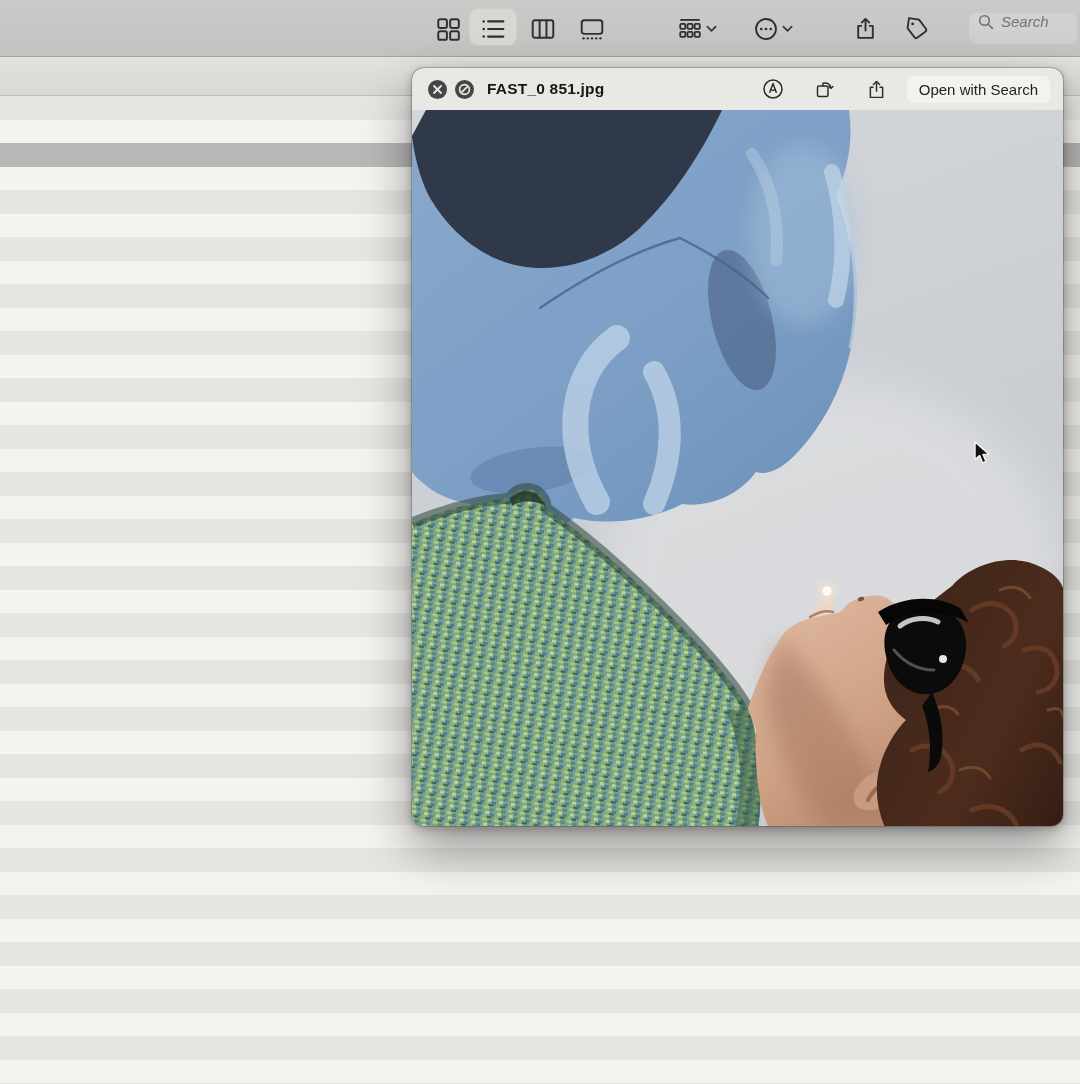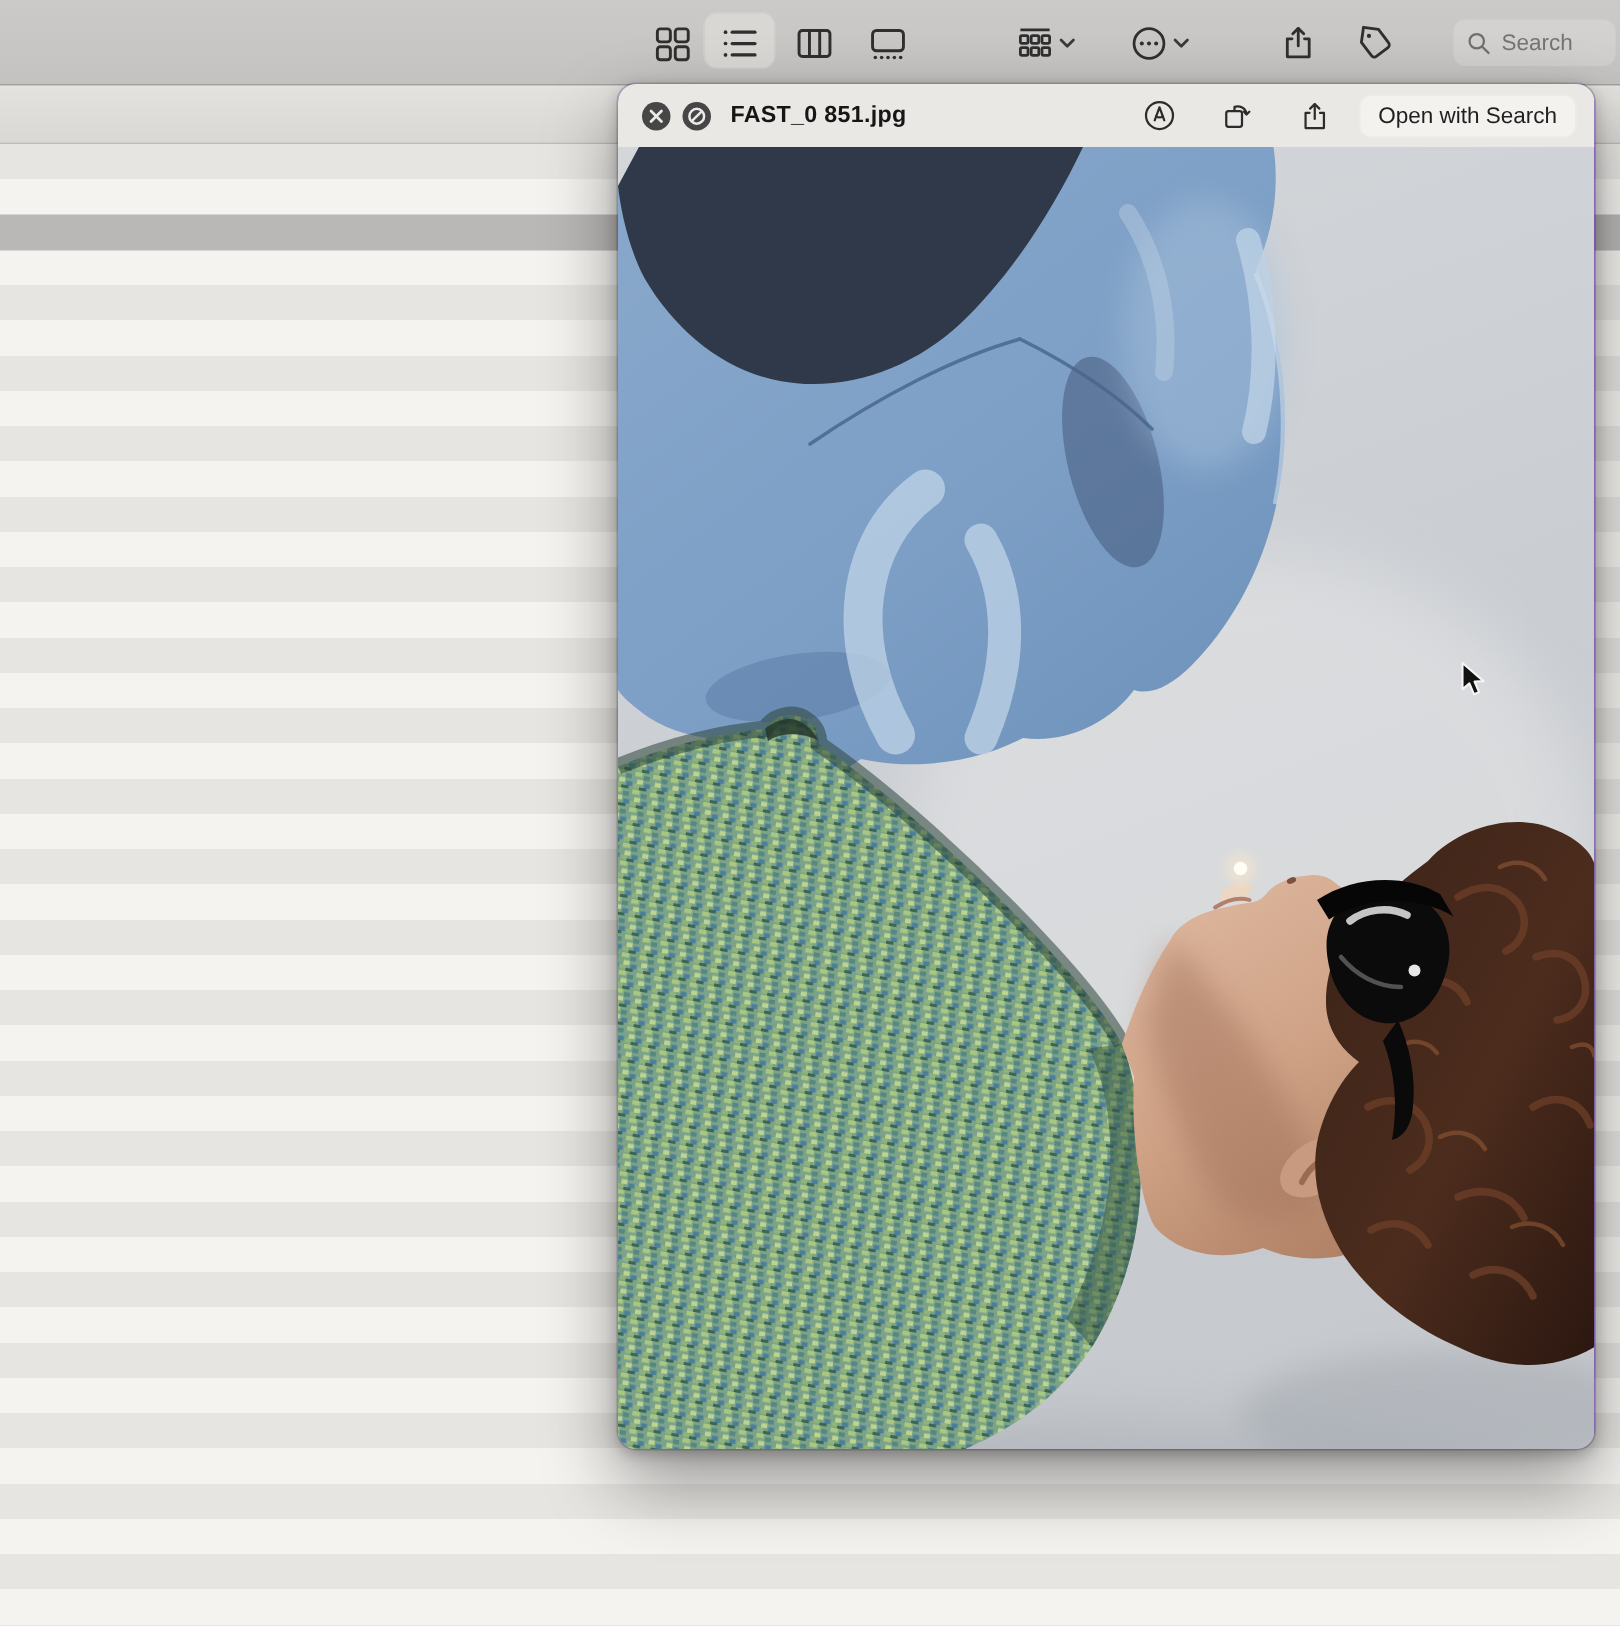--- a/index.html
+++ b/index.html
@@ -18,38 +18,38 @@
   .tb-item{position:absolute;top:0;height:57px;display:flex;align-items:center;justify-content:center;color:#2f2f2f;}
   .tb-btn{width:44px;}
   .view-sel{
     position:absolute;left:469px;top:8px;width:48px;height:38px;border-radius:9px;
     background:#d8d7d4;box-shadow:inset 0 0 0 1px rgba(0,0,0,0.04);
   }
   .chev{color:#3a3a3a;margin-left:2px;display:flex;align-items:center;}
   .search-field{
     position:absolute;left:969px;top:13px;width:108px;height:31px;border-radius:8px;
     background:rgba(255,255,255,0.18);
-    display:flex;align-items:center;gap:6px;padding-left:8px;color:#6f6f6f;
+    display:flex;align-items:flex-start;gap:6px;padding-left:8px;color:#6f6f6f;font-style:italic;
   }
   .search-field span{font-size:15px;color:#757473;}
   
   .headerband{
     position:absolute;left:0;top:58px;width:1080px;height:38px;
     background:linear-gradient(180deg,#e3e2df 0%,#d9d8d5 100%);
     border-bottom:1px solid #bebdbb;
   }
   .stripes{
     position:absolute;left:0;top:96px;width:1080px;height:988px;
     background:repeating-linear-gradient(180deg,#e6e5e2 0px,#e6e5e2 23.5px,#f4f3f0 23.5px,#f4f3f0 47px);
   }
   .darkrow{position:absolute;left:0;top:47px;width:100%;height:24px;background:#b9b8b6;}
   
   .ql{
-    position:absolute;left:412px;top:56px;width:651px;height:910px;
-    border-radius:12px;overflow:hidden;background:#6d28d9;
+    position:absolute;left:412px;top:68px;width:651px;height:758px;
+    border-radius:12px;overflow:hidden;background:#404040;
     box-shadow:0 22px 50px rgba(0,0,0,0.40),0 3px 10px rgba(0,0,0,0.25),0 0 0 1px rgba(0,0,0,0.18);
   }
   .ql-titlebar{
     position:absolute;left:0;top:0;width:100%;height:42px;background:#e9e8e5;
     display:flex;align-items:center;padding:0 12px 0 16px;
   }
   .circle-btn{
     width:19px;height:19px;border-radius:50%;background:#464646;flex:0 0 auto;
     display:flex;align-items:center;justify-content:center;cursor:default;
   }

